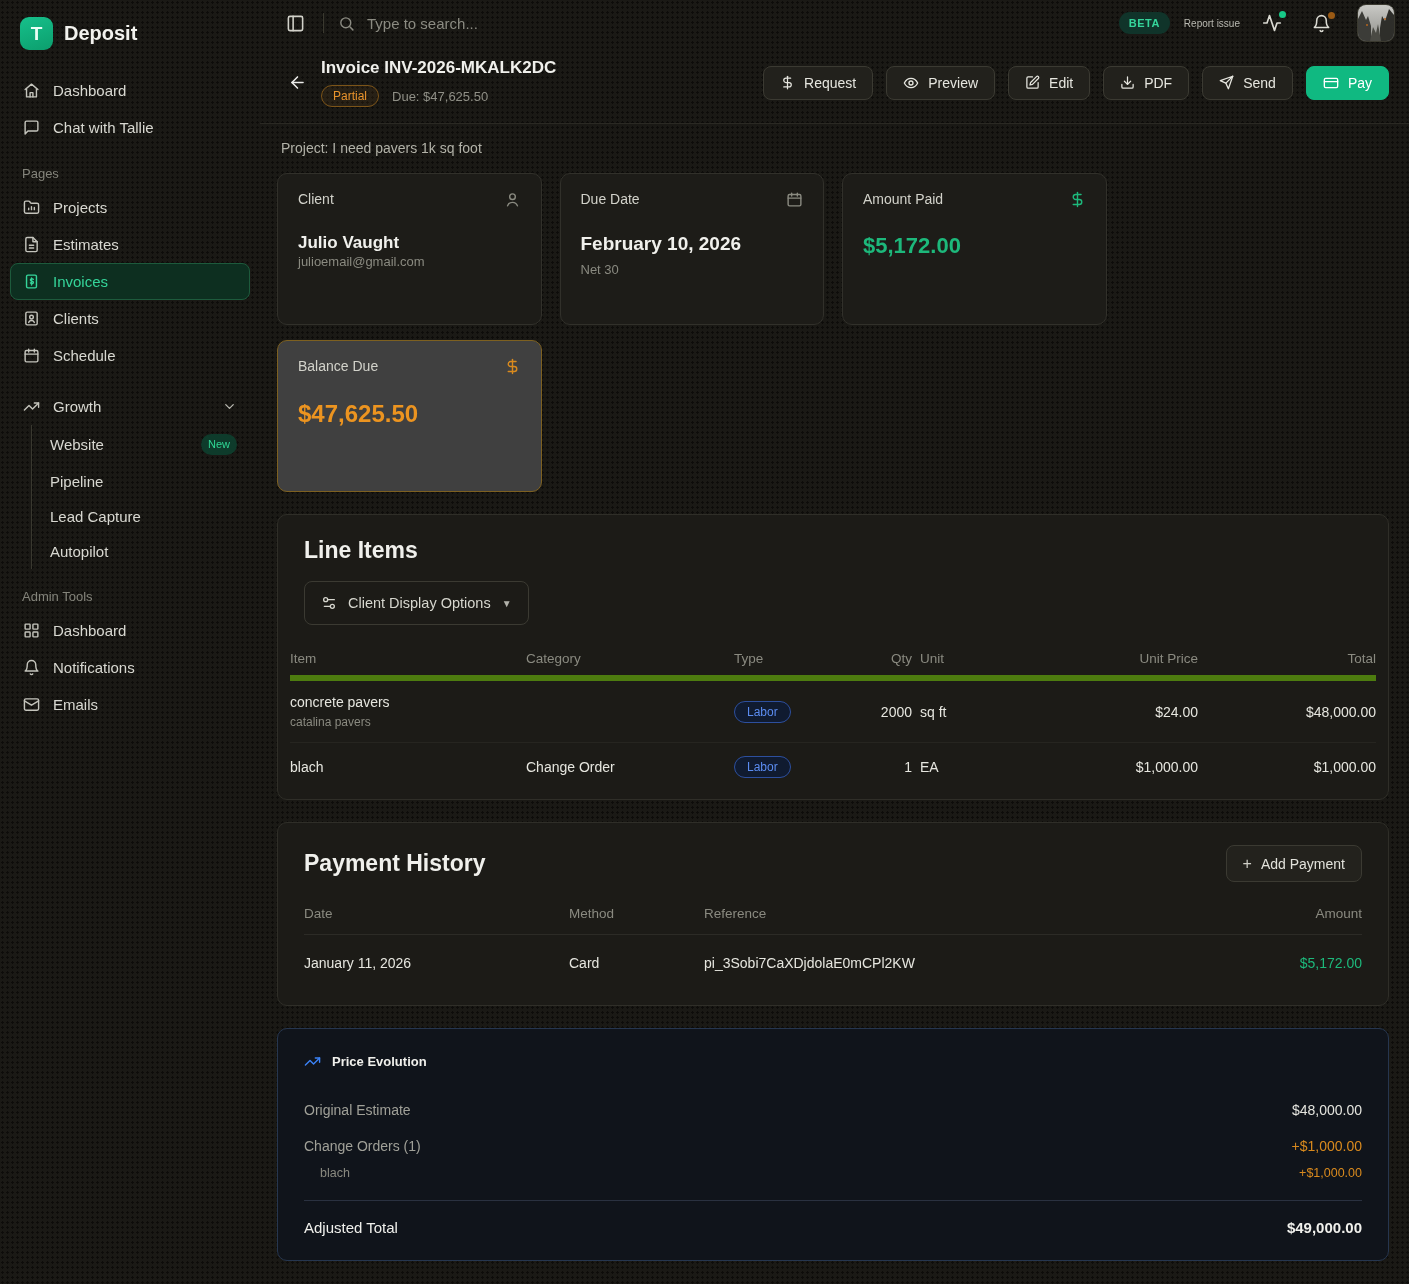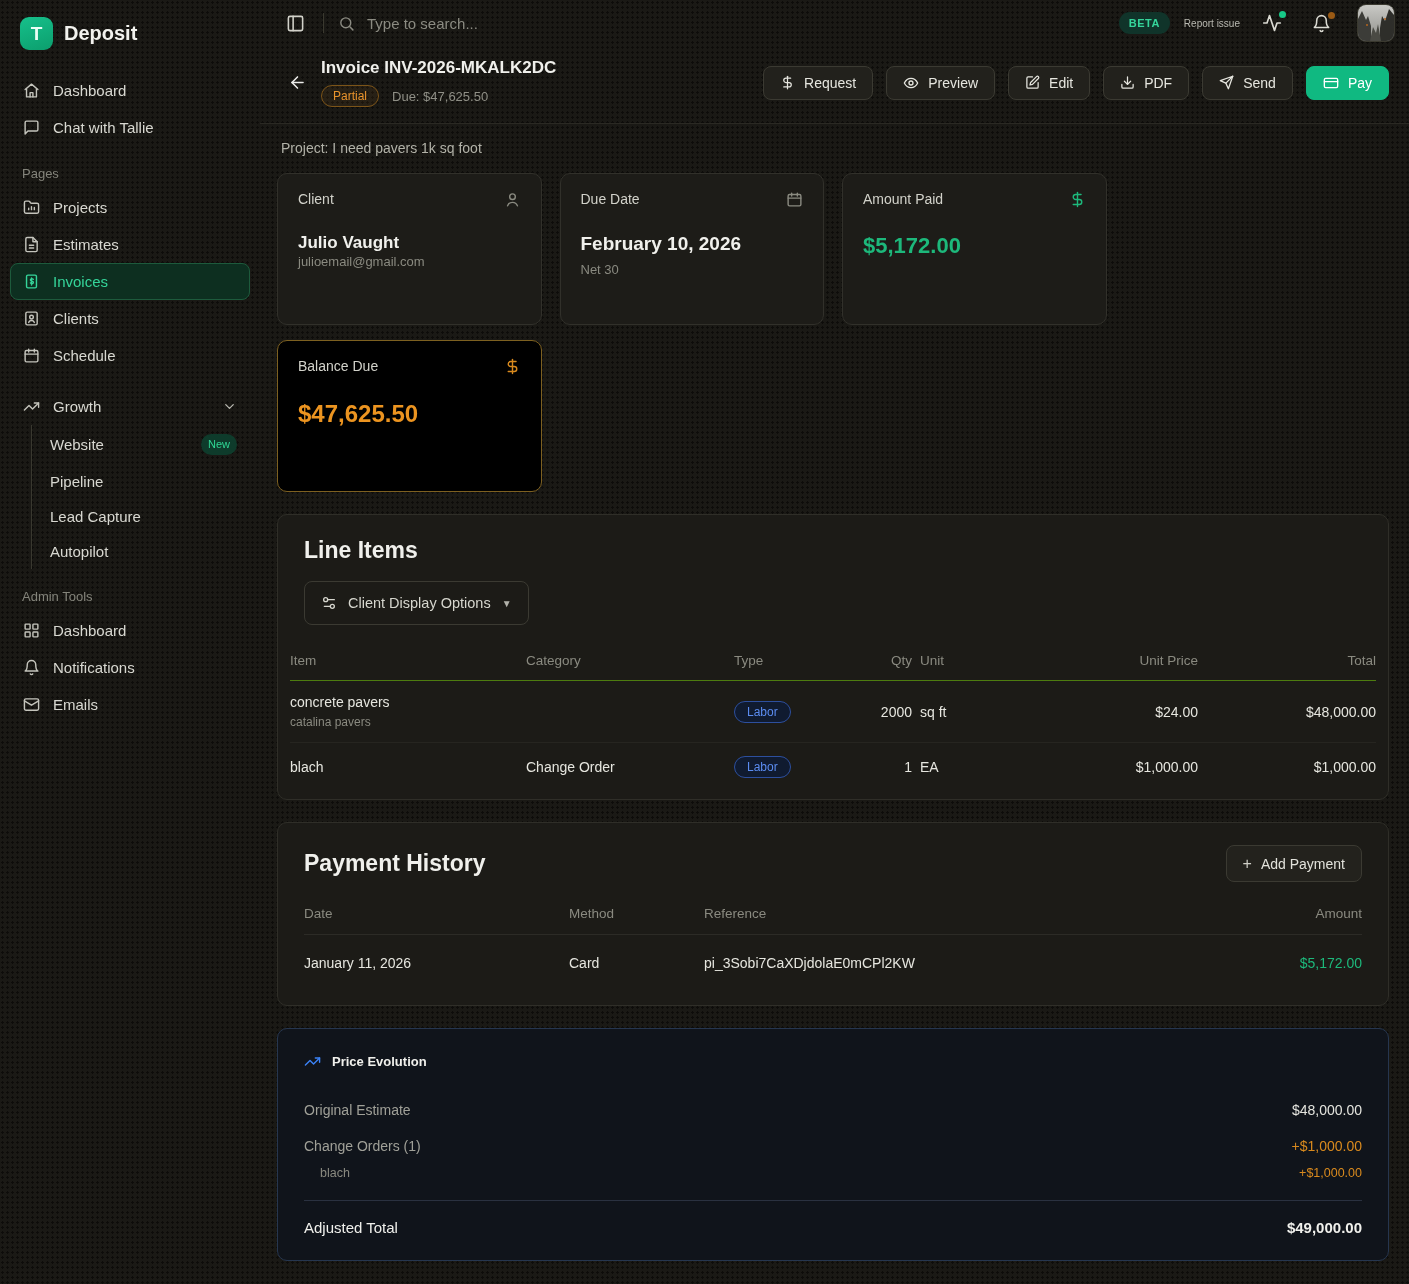--- a/index.html
+++ b/index.html
@@ -83,37 +83,37 @@
   .client-name { font-size:17px; font-weight:bold; color:#f0f0ec; }
   .client-email { font-size:13px; color:#8a8a80; margin-top:1px; }
   .date-value { font-size:19px; font-weight:bold; color:#f0f0ec; }
   .date-terms { font-size:13px; color:#8a8a80; margin-top:7px; }
   .paid-value { font-size:22px; font-weight:bold; color:#1db87b; }
   .card-deposit { background:#0d1420; border-color:#2b4a80; }
   .card-deposit .cicon { color:#2e72f2; }
   .deposit-value { font-size:22px; font-weight:bold; color:#2e72f2; }
   .deposit-detail { font-size:12px; color:#8d97a6; margin-top:7px; }
   .cards-row2 { display:grid; grid-template-columns:repeat(4,1fr); gap:18px; margin-top:15px; }
-  .card-balance { background:#000000; border-color:#7d6020; }
+  .card-balance { background:#404040; border-color:#7d6020; }
   .card-balance .cicon { color:#d98a1e; }
   .balance-value { font-size:24px; font-weight:bold; color:#ec9420; }
 
   .panel { background:#1c1b17; border:1px solid #2f2e28; border-radius:10px; margin-top:22px; }
   .panel-head { padding:22px 26px 0; }
   .panel-title { font-size:23px; font-weight:bold; color:#f0f0ec; }
 
   .display-options { display:inline-flex; align-items:center; gap:11px; margin:17px 0 2px;
     background:transparent; border:1px solid #3b3a32; border-radius:8px; padding:13px 16px;
     color:#d6d6ce; font-size:14.5px; font-family:inherit; cursor:pointer; }
   .display-options .tri { font-size:10px; color:#b2b2aa; }
 
   .li-table { margin-top:14px; padding:0 12px 8px; }
   .li-grid { display:grid; grid-template-columns:228px 200px 1fr 80px 70px 200px 170px;
     column-gap:8px; align-items:center; }
-  .li-head { height:40px; color:#8a8a80; font-size:13.5px; border-bottom:1px solid #4d7c0f; }
+  .li-head { height:40px; color:#8a8a80; font-size:13.5px; border-bottom:6px solid #4d7c0f; }
   .li-row { padding:13px 0; border-bottom:1px solid #262520; font-size:14px; color:#e6e6df; }
   .li-row:last-child { border-bottom:none; }
   .cell-r { text-align:right; }
   .item-sub { font-size:12px; color:#8a8a80; margin-top:5px; }
   .badge-labor { display:inline-block; padding:3px 12px; border:1px solid #2d4f9e;
     color:#5b8cf0; background:#101b30; border-radius:999px; font-size:12px; }
 
   .ph-head-row { display:flex; align-items:center; justify-content:space-between; padding:22px 26px 0; }
   .add-btn { display:flex; align-items:center; gap:9px; background:#23221d;
     border:1px solid #3b3a32; border-radius:8px; height:37px; padding:0 16px;

